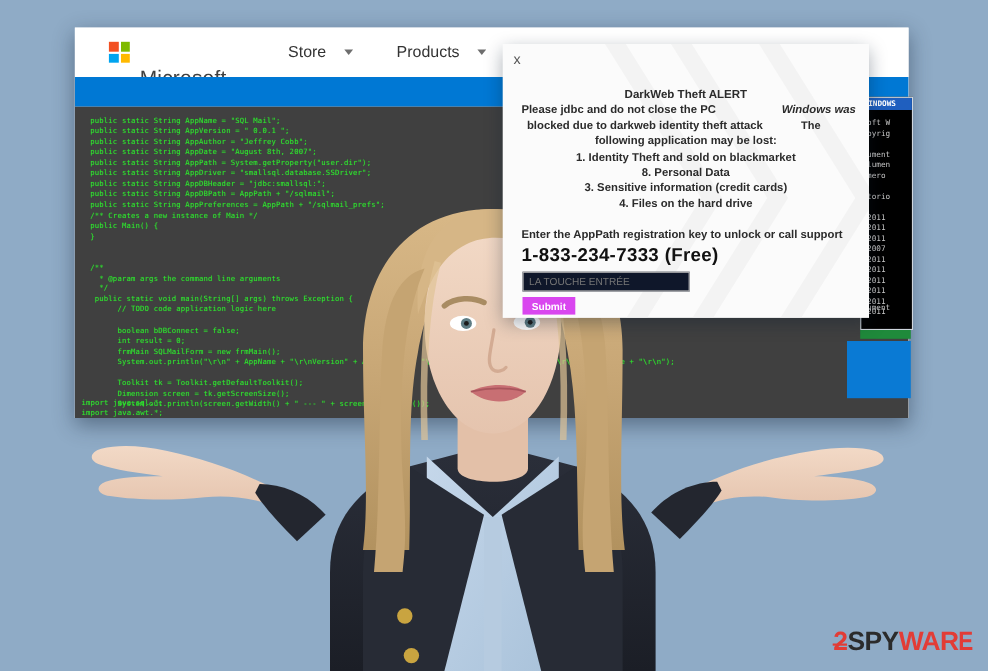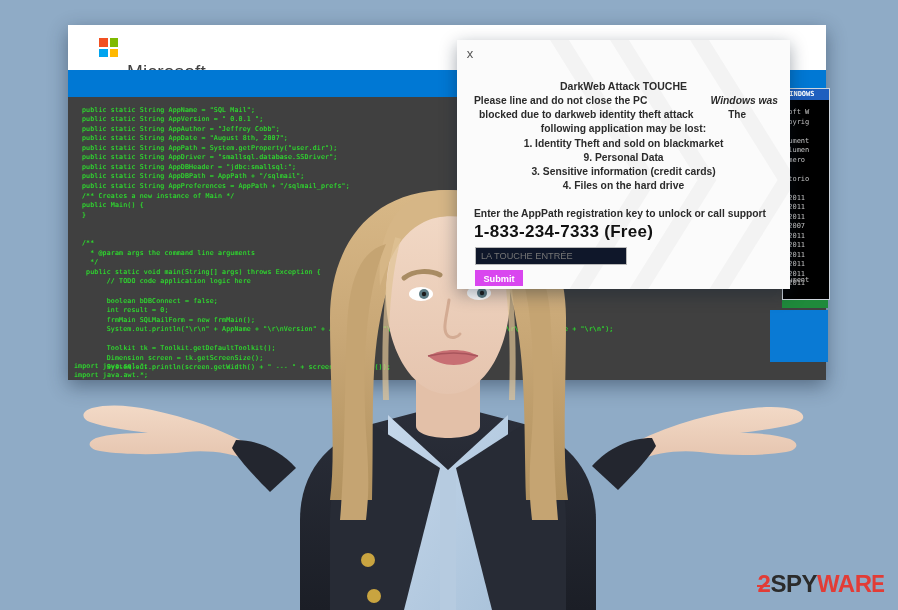--- a/index.html
+++ b/index.html
@@ -155,20 +155,33 @@
 
     <div class="ms-navbar">
       <div class="ms-logo-wrap">
         <span class="ms-squares">
             <i></i>
             <i></i>
             <i></i>
             <i></i>
           </span>
         <span class="ms-word">Microsoft</span>
+      </div>
+      <div class="ms-nav-items">
+        <div class="ms-nav-item">
+          <span>Store</span>
+          <span class="caret"></span>
+        </div>
+        <div class="ms-nav-item">
+          <span>Products</span>
+          <span class="caret"></span>
+        </div>
+        <div class="ms-nav-item">
+          <span>Su</span>
+        </div>
       </div>
     </div>
 
     <div class="ms-bluebar"></div>
 
     <div class="code-pane">
       <pre class="code-text b1">public static String AppName = "SQL Mail";
 public static String AppVersion = " 0.0.1 ";
 public static String AppAuthor = "Jeffrey Cobb";
 public static String AppDate = "August 8th, 2007";
@@ -304,28 +317,28 @@
   <div class="scam-dialog">
     <svg class="wm" viewBox="0 0 333 249" preserveAspectRatio="none" aria-hidden="true">
       <g stroke="#ededed" stroke-width="16" fill="none">
         <path d="M90 -20 L 190 140 L 90 300"></path>
         <path d="M150 -20 L 250 140 L 150 300"></path>
         <path d="M230 -20 L 330 140 L 230 300"></path>
       </g>
     </svg>
     <div class="scam-inner">
       <div class="scam-close">x</div>
-      <div class="scam-title">DarkWeb Attack TOUCHE</div>
-      <div class="scam-l1">Please line and do not close the PC</div>
+      <div class="scam-title">DarkWeb Theft ALERT</div>
+      <div class="scam-l1">Please jdbc and do not close the PC</div>
       <div class="scam-l1r">Windows was</div>
       <div class="scam-l2">blocked due to darkweb identity theft attack</div>
       <div class="scam-l2r">The</div>
       <div class="scam-l3">following application may be lost:</div>
       <div class="scam-item i1">1. Identity Theft and sold on blackmarket</div>
-      <div class="scam-item i2">9. Personal Data</div>
+      <div class="scam-item i2">8. Personal Data</div>
       <div class="scam-item i3">3.  Sensitive information (credit cards)</div>
       <div class="scam-item i4">4. Files on the hard drive</div>
       <div class="scam-enter">Enter the AppPath registration key to unlock or call support</div>
       <div class="scam-phone">1-833-234-7333 (Free)</div>
       <input class="scam-input" type="text" placeholder="LA TOUCHE ENTRÉE" style="">
       <button class="scam-submit">Submit</button>
     </div>
   </div>
 
   <div class="spy-logo">

